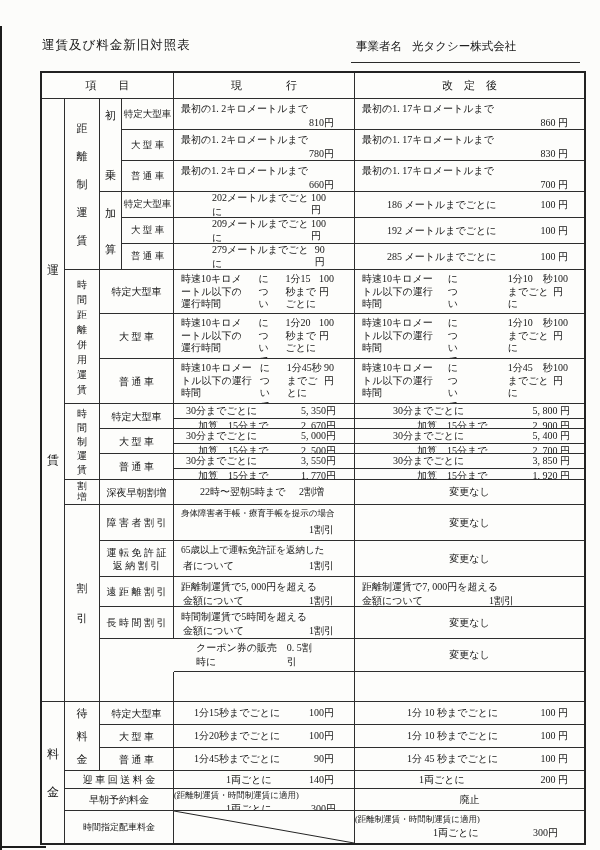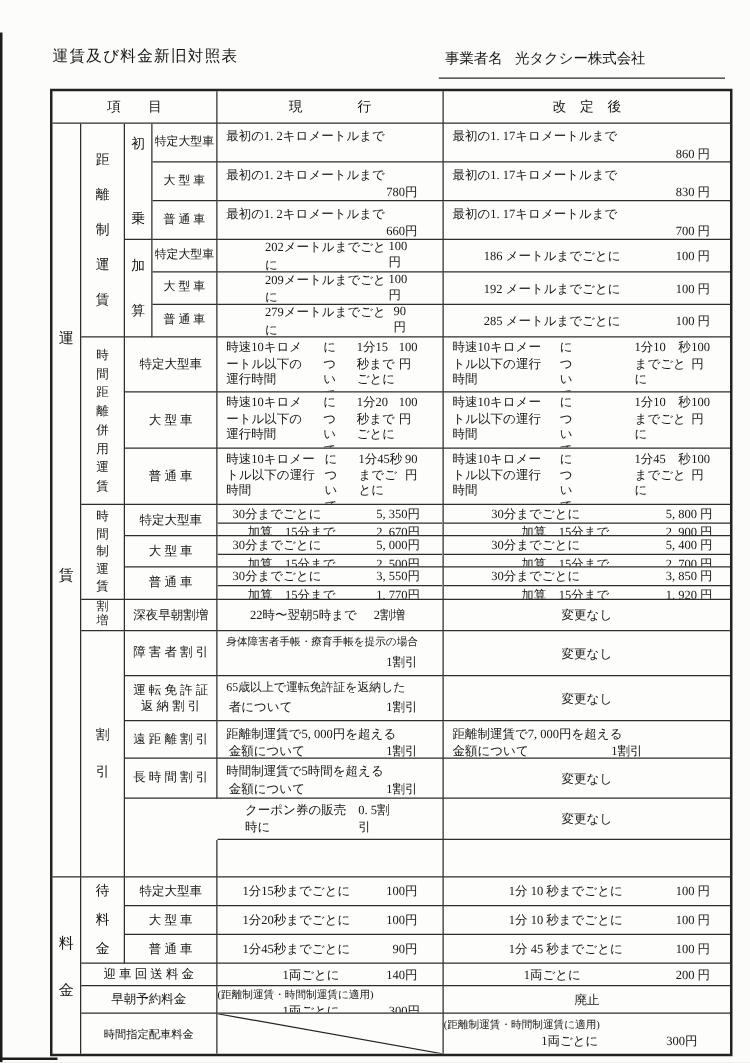--- a/index.html
+++ b/index.html
@@ -101,20 +101,21 @@
 増</div>
     <div class="cell vc lh-dis" style="grid-area:15/2/21/3">割
 引</div>
     <div class="cell vc lh-wait" style="grid-area:21/2/24/3">待
 料
 金</div>
 
     <div class="cell name vname" style="grid-area:2/4/3/5">特定大型車</div>
     <div class="cell two" style="grid-area:2/5/3/6">
       <div class="ln">最初の1. 2キロメートルまで</div>
+      <div class="price">810円</div>
     </div>
     <div class="cell two nr r16" style="grid-area:2/6/3/7">
       <div class="ln">最初の1. 17キロメートルまで</div>
       <div class="price">860 円</div>
     </div>
     <div class="cell name vname" style="grid-area:3/4/4/5">大 型 車</div>
     <div class="cell two" style="grid-area:3/5/4/6">
       <div class="ln">最初の1. 2キロメートルまで</div>
       <div class="price">780円</div>
     </div>

